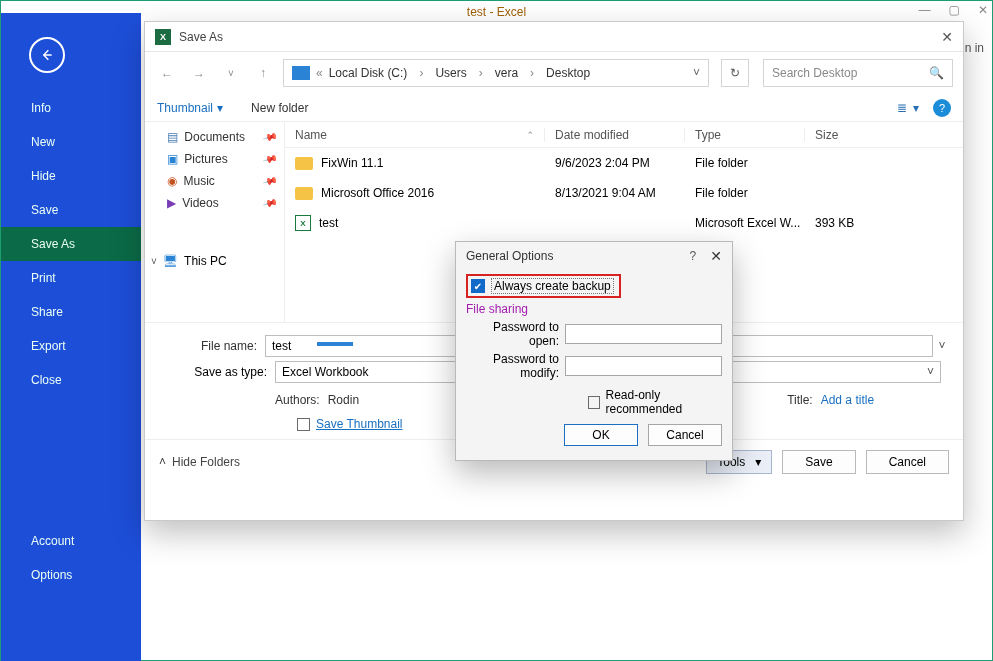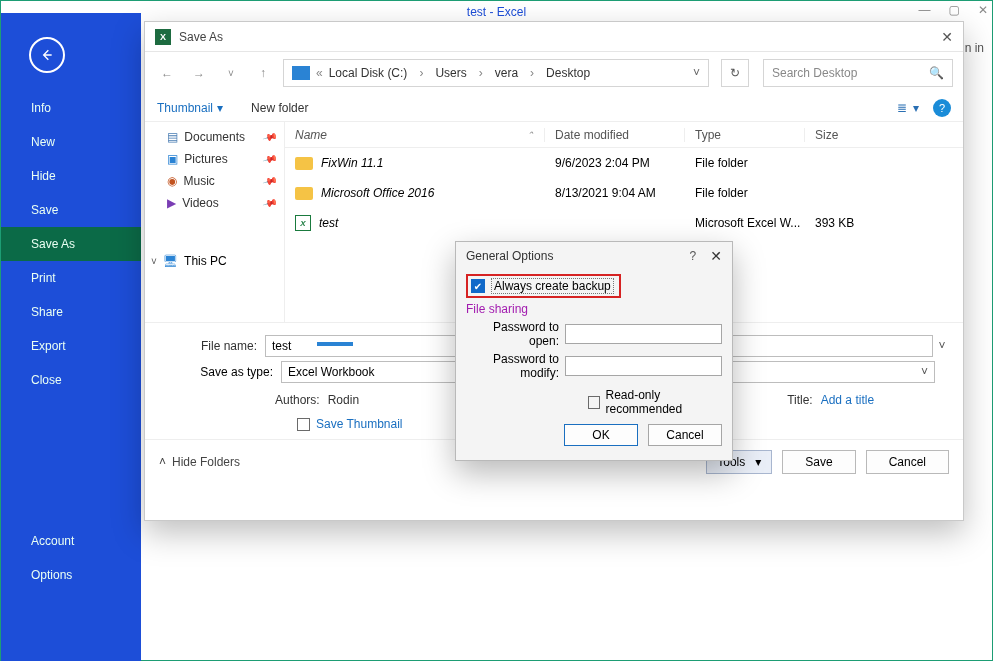--- a/index.html
+++ b/index.html
@@ -1,20 +1,20 @@
 <!DOCTYPE html>
 <html><head>
 <meta charset="utf-8">
 <style>
 * { box-sizing: border-box; margin: 0; padding: 0; font-family: "Segoe UI", Tahoma, sans-serif; font-size: 12px; }
 html, body { width: 993px; height: 661px; overflow: hidden; background: #fdfdfd; }
 
 .app-window { position: relative; width: 993px; height: 661px; border: 1px solid #1d9d74; background: #fff; }
 .app-titlebar { height: 22px; display: flex; align-items: center; justify-content: center; color: #8a8a8a; position: relative; }
-.app-title { font-size: 12px; color: #1d4ed8; }
+.app-title { font-size: 12px; color: #a16207; }
 .win-controls { position: absolute; right: 4px; top: 2px; display: flex; gap: 18px; color: #8a8a8a; }
 .win-controls span { cursor: default; }
 .signin { position: absolute; right: 8px; top: 40px; color: #555; font-size: 12px; padding-left: 20px; }
 
 .backstage { position: absolute; left: 0; top: 12px; width: 140px; height: 100%; background: #1d4ed8; color: #fff; padding-top: 18px; }
 .back-btn { width: 36px; height: 36px; border: 2px solid #fff; border-radius: 50%; margin: 6px 0 18px 28px; display: flex; align-items: center; justify-content: center; }
 .back-btn svg { fill: none; stroke: #fff; stroke-width: 2; }
 .bs-items { display: flex; flex-direction: column; }
 .bs-item { padding: 10px 0 10px 30px; color: #eafff3; cursor: default; }
 .bs-item.selected { background: #0b6a47; }
@@ -46,39 +46,39 @@
 .sd-body { display: flex; height: 200px; }
 .tree { width: 140px; border-right: 1px solid #eee; padding: 4px 0 4px 20px; position: relative; }
 .tree-item { display: flex; align-items: center; gap: 6px; padding: 4px 2px; color: #333; }
 .tree-item .pin { margin-left: auto; color: #888; font-size: 10px; margin-right: 6px; transform: rotate(30deg); }
 .tree-pc { display: flex; align-items: center; gap: 6px; padding: 6px 2px 2px 0; margin-left: -14px; }
 .tree-pc .chev { color: #555; font-size: 10px; }
 
 .list { flex: 1; }
 .list-head { display: flex; height: 26px; align-items: center; border-bottom: 1px solid #eee; color: #555; }
 .list-head > div { padding-left: 10px; }
-.col-name { width: 260px; display: flex; align-items: center; font-style: italic; }
+.col-name { width: 260px; display: flex; align-items: center; }
 .col-date { width: 140px; }
 .col-type { width: 120px; }
 .col-size { width: 80px; }
 .list-row { display: flex; height: 30px; align-items: center; }
 .list-row > div { padding-left: 10px; }
 .folder-icon { width: 18px; height: 13px; background: #f5c345; border-radius: 2px; margin-right: 8px; display: inline-block; }
 .xl-icon { width: 16px; height: 16px; border: 1px solid #1a7a3e; color: #1a7a3e; font-size: 8px; font-weight: bold; display: inline-flex; align-items: center; justify-content: center; margin-right: 8px; }
 
 .sd-form { padding: 8px 12px 8px 12px; border-top: 1px solid #eee; }
 .form-row { display: flex; align-items: center; margin: 4px 0; }
 .form-row label { width: 108px; text-align: right; color: #333; padding-right: 8px; }
 .form-row input[type=text] { flex: 1; height: 22px; border: 1px solid #bdbdbd; padding: 0 6px; }
-.dd-row { display: flex; align-items: center; margin: 4px 16px; justify-content: center; }
+.dd-row { display: flex; align-items: center; margin: 4px 10px; justify-content: center; }
 .dd-row .dd { flex: 1; height: 22px; border: 1px solid #bdbdbd; padding: 2px 6px; display: flex; align-items: center; }
 .dd-row .dd .caret { margin-left: auto; color: #555; }
 .meta-row { display: flex; gap: 20px; padding: 6px 0 4px 118px; color: #333; align-items: center; }
 .meta-row .mval { color: #1a6fc0; }
-.thumb-row { padding: 6px 0 0 140px; display: flex; align-items: center; gap: 6px; color: #1a6fc0; }
+.thumb-row { padding: 6px 0 0 140px; display: flex; align-items: center; gap: 6px; color: #1a6fc0; text-decoration: underline; }
 .thumb-row .cb { width: 13px; height: 13px; border: 1px solid #6a6a6a; }
 
 .sd-footer { display: flex; align-items: center; padding: 10px 14px; border-top: 1px solid #eee; }
 .hidef { color: #444; display: flex; align-items: center; gap: 6px; }
 .footer-btns { margin-left: auto; display: flex; gap: 10px; }
 .btn { height: 24px; border: 1px solid #b9b9b9; background: #fdfdfd; padding: 0 22px; display: flex; align-items: center; }
 .btn.tools { background: #e9eef7; border-color: #a8b6cf; padding: 0 10px; }
 
 .go-dlg { position: absolute; left: 454px; top: 240px; width: 278px; background: #f4f4f4; border: 1px solid #b9b9b9; box-shadow: 0 12px 30px rgba(0,0,0,0.28); }
 .go-title { height: 28px; display: flex; align-items: center; padding: 0 10px; color: #333; }

